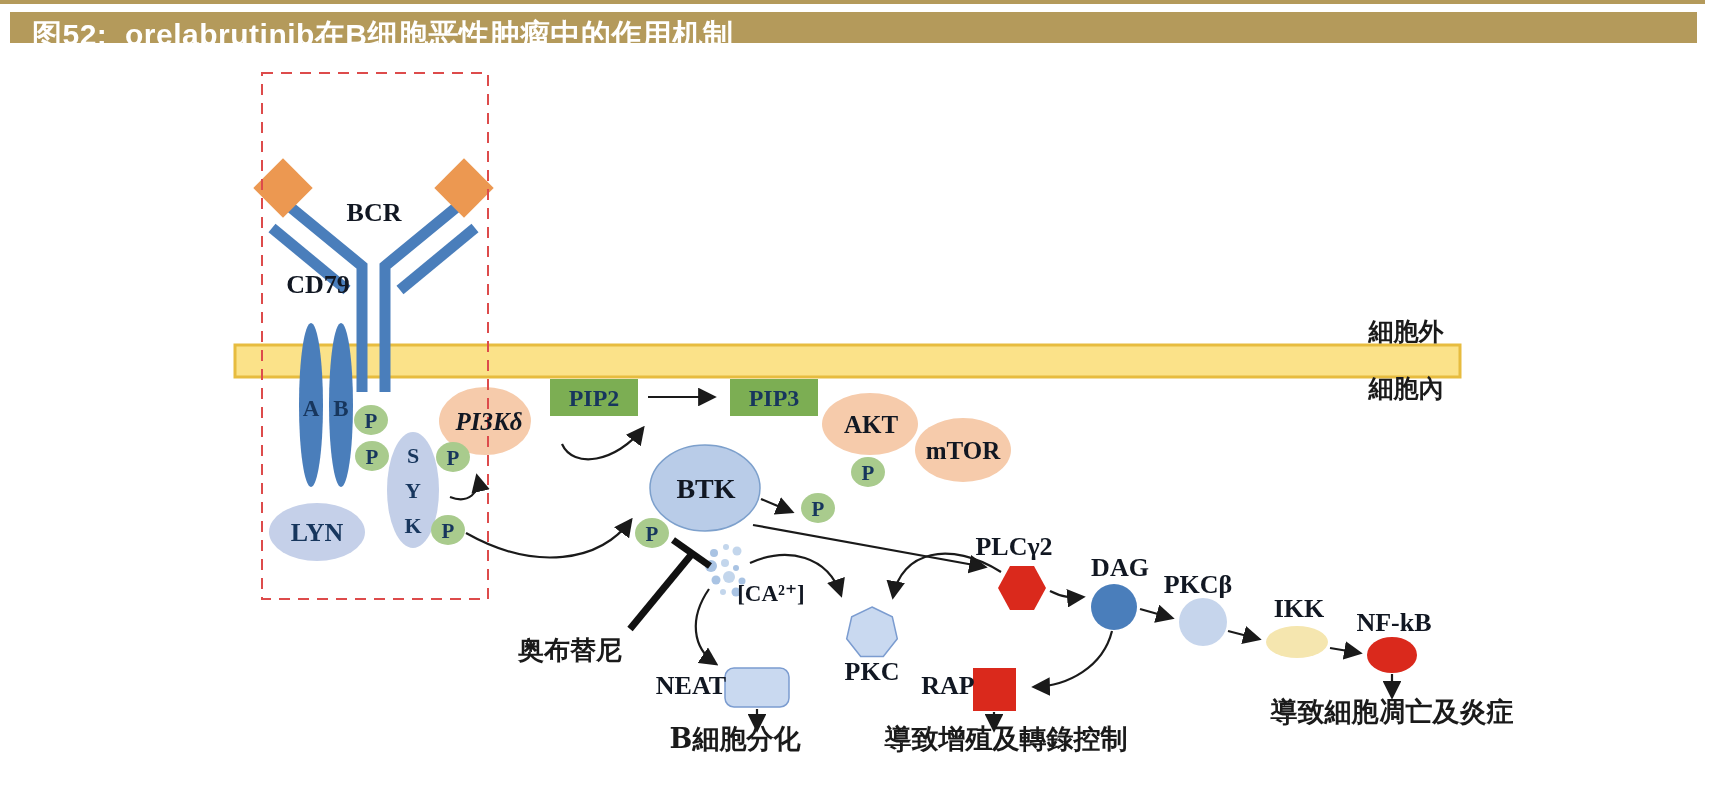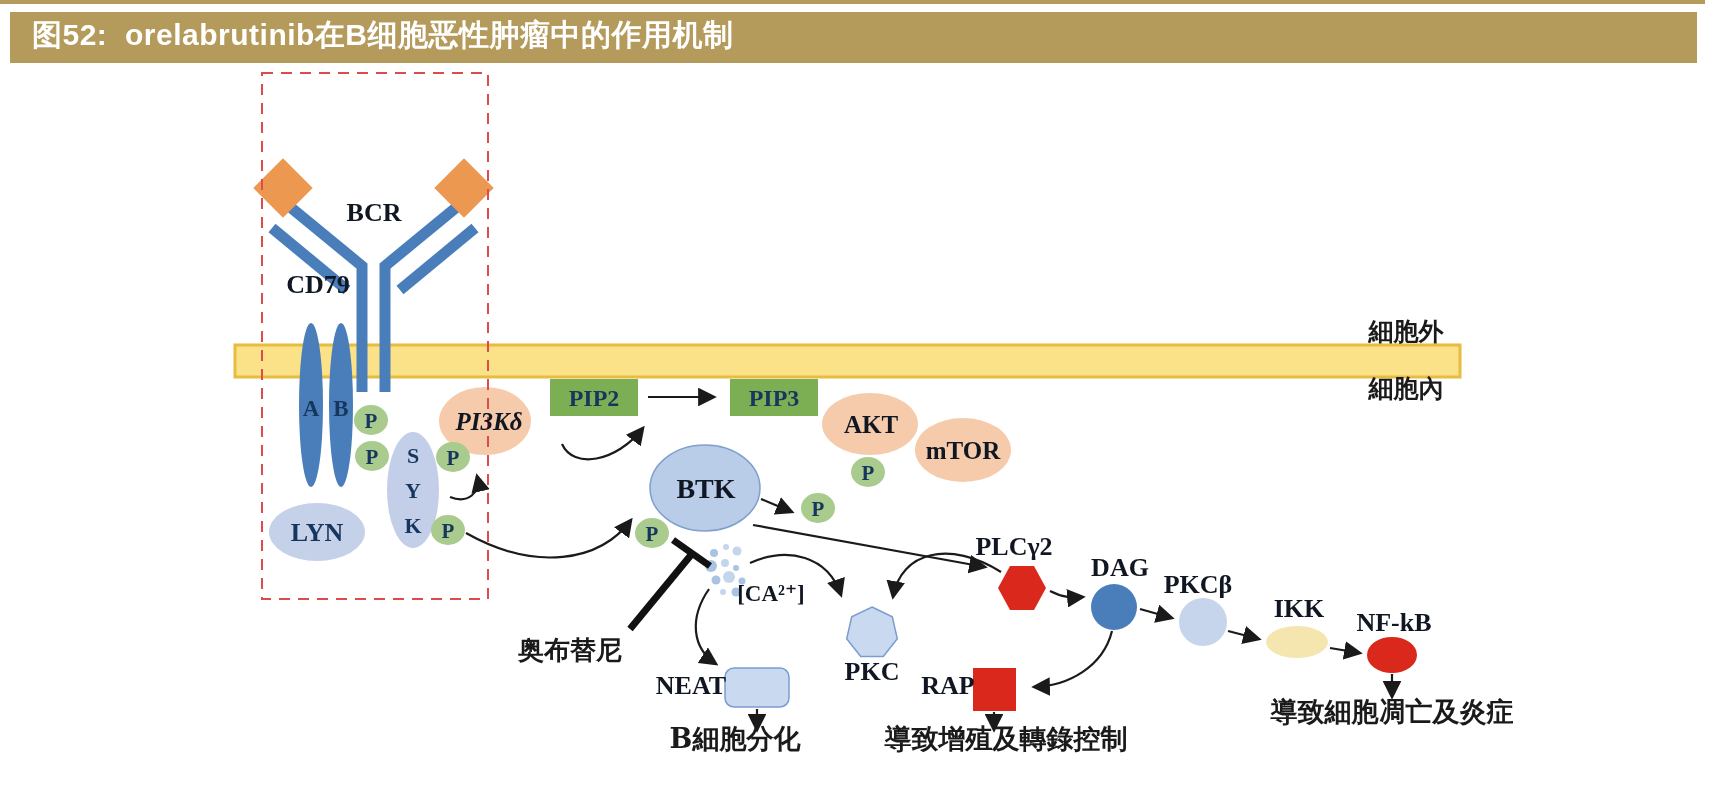--- a/index.html
+++ b/index.html
@@ -1,19 +1,19 @@
 <!DOCTYPE html>
 <html><head>
 <meta charset="utf-8">
 <style>
   html,body{margin:0;padding:0;background:#ffffff;}
   #stage{position:relative;width:1714px;height:786px;background:#ffffff;overflow:hidden;
          font-family:"Liberation Sans",sans-serif;}
   #top-accent{position:absolute;left:0;top:0;width:1705px;height:4px;background:#b49a5b;}
-  #title-bar{position:absolute;left:10px;top:12px;width:1687px;height:51px;background:#b49a5b;}
+  #title-bar{position:absolute;left:10px;top:12px;width:1687px;height:31px;background:#b49a5b;}
   #title-bar .t{white-space:pre;color:#ffffff;font-weight:bold;font-size:30px;line-height:45px;
                 padding-left:22px;letter-spacing:0.5px;}
   svg{position:absolute;left:0;top:0;}
   .lbl{font-family:"Liberation Serif","DejaVu Serif",serif;font-weight:bold;fill:#111722;}
   .navy{fill:#17365d;}
   .cjk{font-family:"DejaVu Serif","Liberation Serif",serif;font-weight:bold;fill:#1a1a1a;}
   .arrow{stroke:#1a1a1a;stroke-width:2.2;fill:none;}
   .thick{stroke:#111111;stroke-width:7;fill:none;}
 </style>
 </head>

